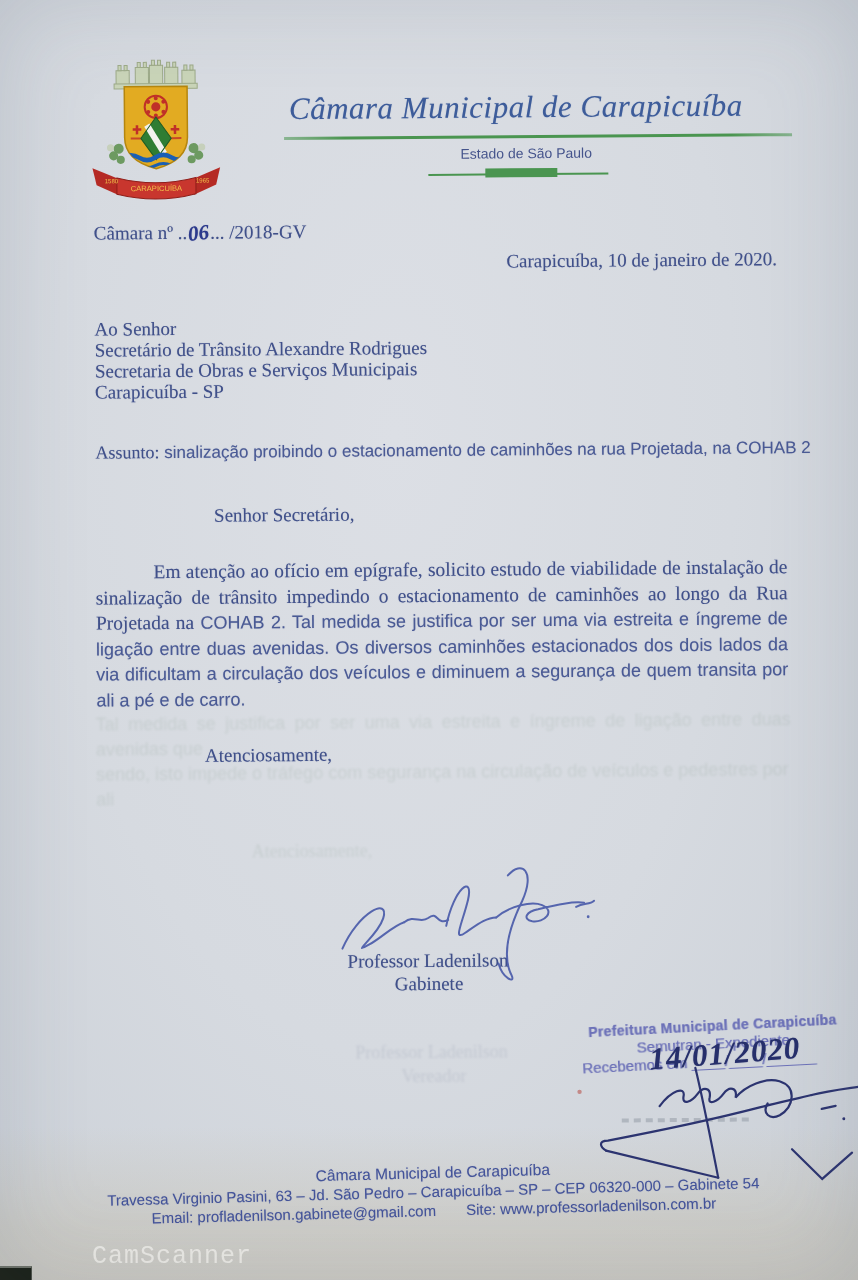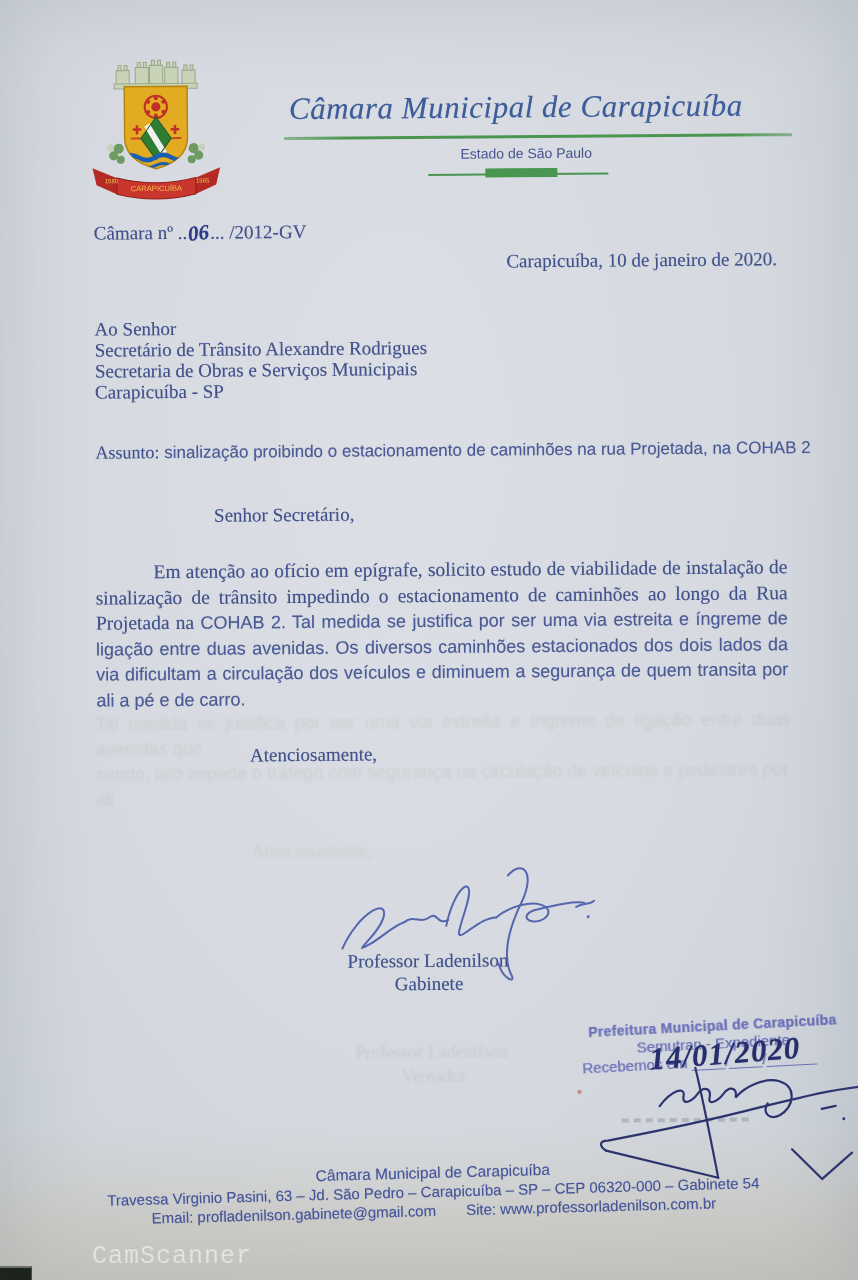--- a/index.html
+++ b/index.html
@@ -46,21 +46,21 @@
   .bodypar .p-serif{font-family:"Liberation Serif",serif;font-size:19.5px;}
   .bodypar .p-sans{font-family:"Liberation Sans",sans-serif;font-size:18px;color:#4a5a95;}
 
   .ghost{opacity:.13;filter:blur(1.2px);color:#5d7a62;}
   .ghost-par{left:95px;top:710px;width:695px;font-size:18px;line-height:25px;
      text-align:justify;font-family:"Liberation Sans",sans-serif;}
   .ghost-close{left:250px;top:840px;font-size:18px;}
   .ghost-name{left:352px;top:1042px;font-size:18px;color:#55607f;opacity:.14;filter:blur(1px);}
   .ghost-role{left:398px;top:1066px;font-size:18px;color:#55607f;opacity:.14;filter:blur(1px);}
 
-  .closing{left:204px;top:743px;font-size:19px;margin-left:45px;}
+  .closing{left:204px;top:743px;font-size:19px;}
 
   .sig-svg{left:322px;top:866px;z-index:5;}
   .signer-name{left:345px;top:950px;font-size:19px;}
   .signer-role{left:392px;top:973px;font-size:19px;}
 
   
   .stamp{left:566px;top:1020px;width:288px;transform:rotate(-2.5deg);
      text-align:center;color:#6b70b8;font-family:"Liberation Sans",sans-serif;
      filter:blur(.3px);text-shadow:.6px 0 0 rgba(107,112,184,.6);}
   .stamp .s1{font-size:14px;font-weight:bold;letter-spacing:.3px;}
@@ -179,21 +179,21 @@
       <text x="114" y="131" font-size="6" fill="#f3c14b" font-family="Liberation Sans, sans-serif">1965</text>
     </g>
   </svg>
 
   <div class="abs title">Câmara Municipal de Carapicuíba</div>
   <div class="abs title-underline"></div>
   <div class="abs subtitle sans">Estado de São Paulo</div>
   <div class="abs bar-thin"></div>
   <div class="abs bar-thick"></div>
 
-  <div class="abs oficio serif ink"><span>Câmara nº ..</span><span class="hand-number">06</span><span>... /2012-GV</span></div>
+  <div class="abs oficio serif ink"><span>Câmara nº ..</span><span class="hand-number">06</span><span>... /2018-GV</span></div>
   <div class="abs dateline serif ink">Carapicuíba, 10 de janeiro de 2020.</div>
 
   <div class="abs recipient serif ink">
     <div>Ao Senhor</div>
     <div>Secretário de Trânsito Alexandre Rodrigues</div>
     <div>Secretaria de Obras e Serviços Municipais</div>
     <div>Carapicuíba - SP</div>
   </div>
 
   <div class="abs subject ink"><span class="lead">Assunto:</span><span class="rest"> sinalização proibindo o estacionamento de caminhões na rua Projetada, na COHAB 2</span></div>

